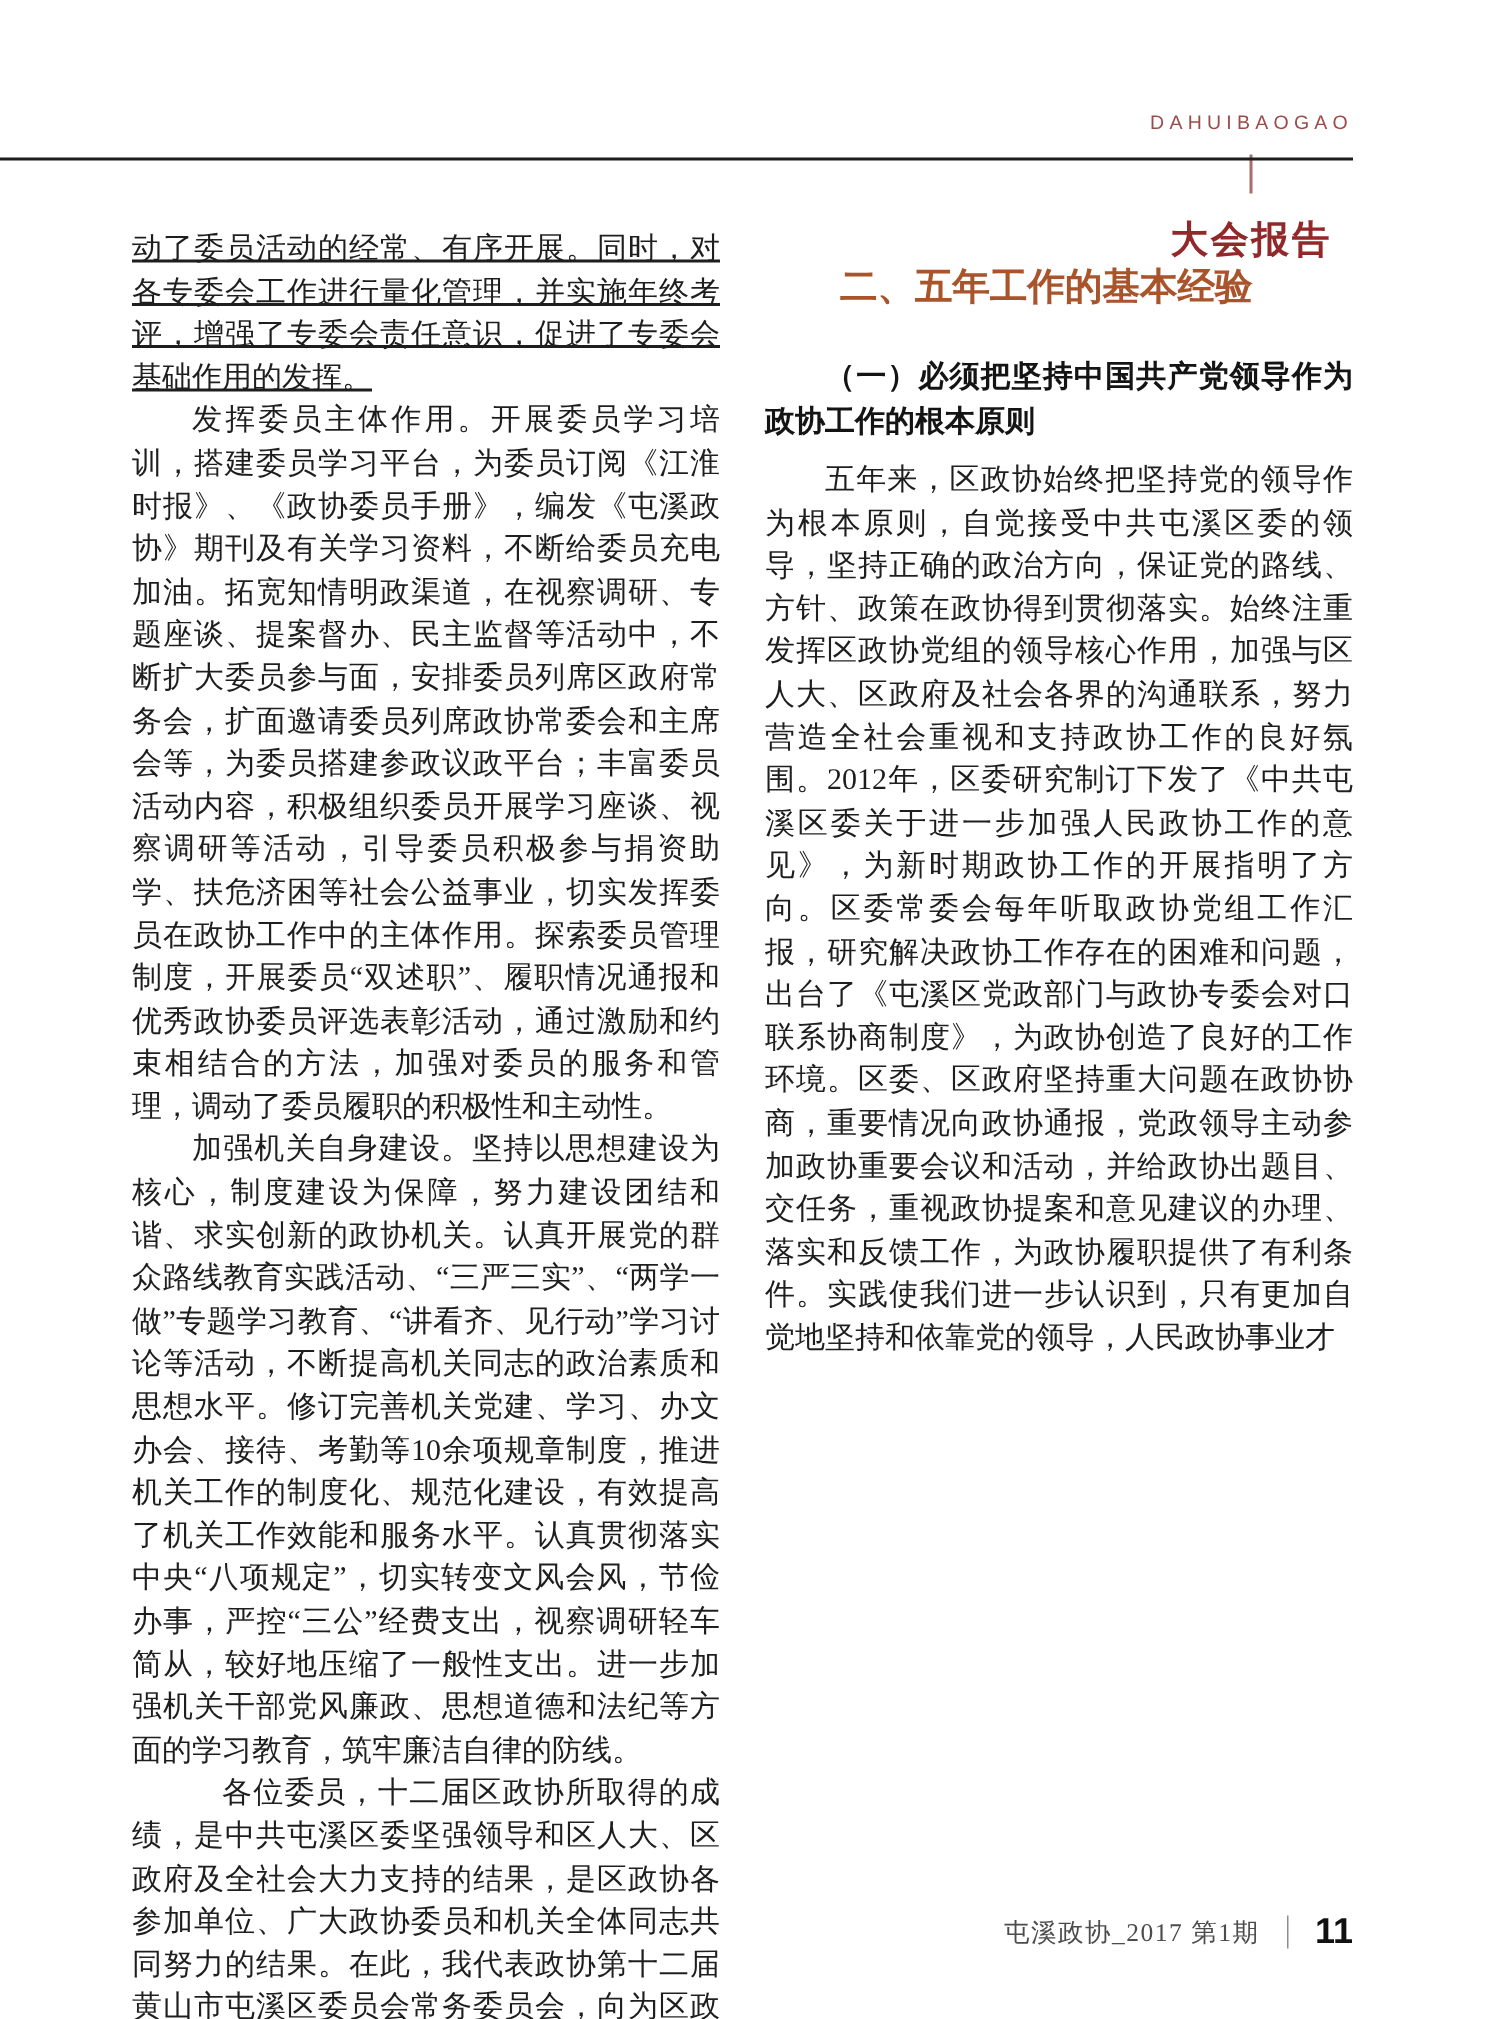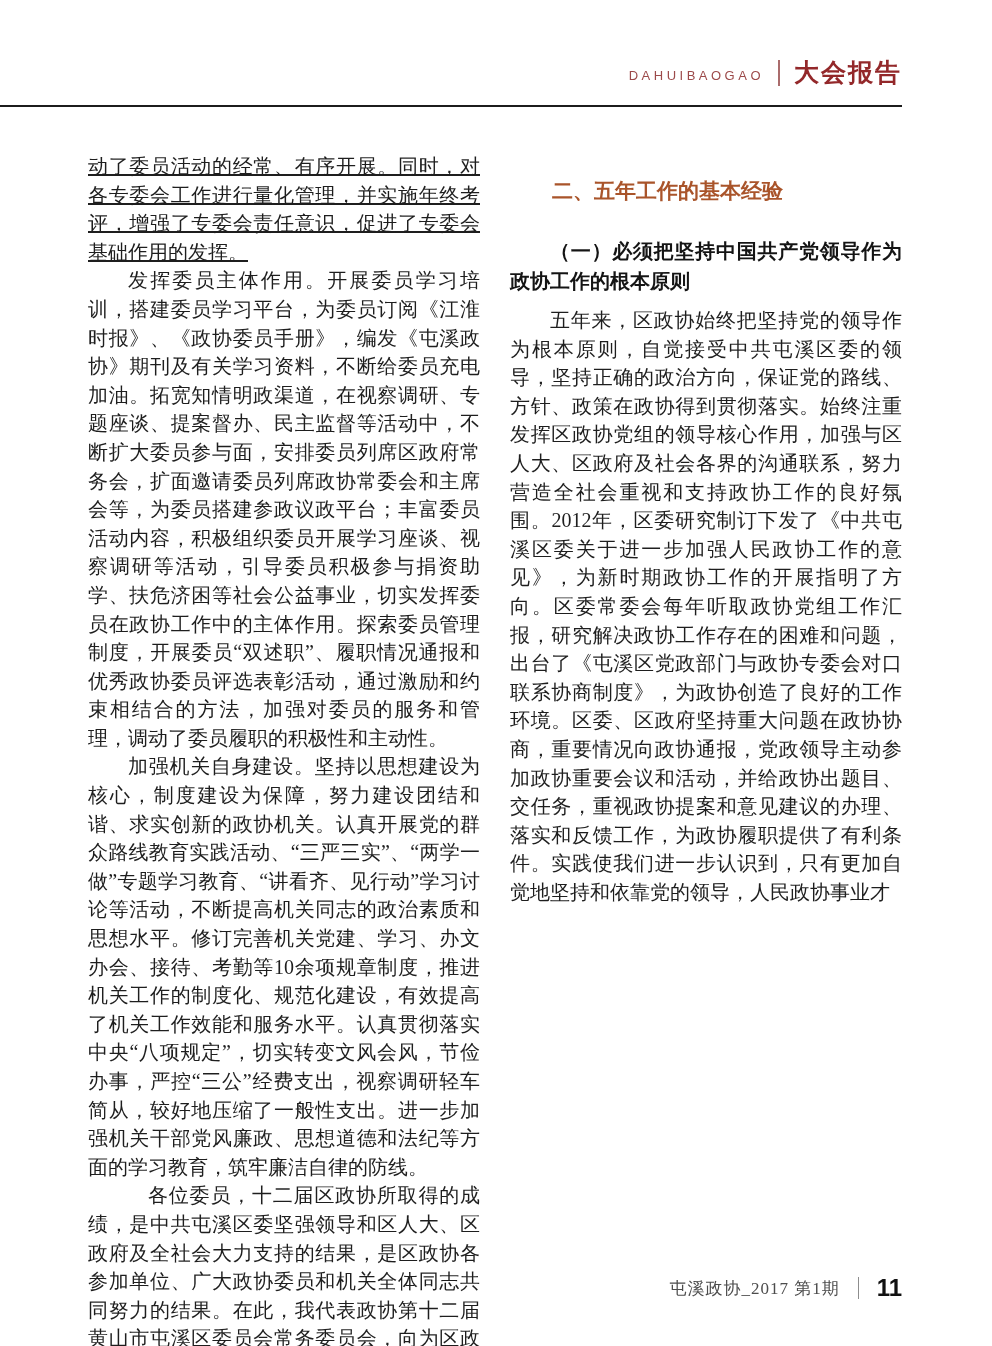--- a/index.html
+++ b/index.html
@@ -7,22 +7,22 @@
     width:992px; height:1346px;
     background:#ffffff;
     position:relative;
     overflow:hidden;
     font-family:"Liberation Serif","DejaVu Serif",serif;
     color:#1e1e1e;
   }
 
   
   .page-header {
-    position:absolute; top:56px; right:90px;
-    display:flex; align-items:center; gap:14px;
+    position:absolute; top:68px; right:90px;
+    display:flex; align-items:center; gap:14px;flex-direction:column;
   }
   .eyebrow {
     font-family:"Liberation Sans","DejaVu Sans",sans-serif;
     font-size:13px; letter-spacing:3.5px; color:#9c4a4a;
     padding-top:6px;
   }
   .header-sep { width:2px; height:26px; background:#aa6c6c; }
   .header-title {
     font-size:25px; font-weight:bold; color:#93282a;
     letter-spacing:2px;
@@ -42,21 +42,21 @@
     font-size:20px; line-height:28.6px;
     text-align:justify; text-justify:inter-ideograph;
   }
   .col p { margin:0; text-indent:2em; }
   .col p.cont { text-indent:0;text-decoration:underline; }
   .col p.indent3 { text-indent:3em; }
 
   .section-heading {
     font-family:"Liberation Sans","DejaVu Sans",sans-serif;
     font-weight:bold; color:#a9542a;
-    font-size:21px; line-height:26px;
+    font-size:25px; line-height:26px;
     margin:26px 0 32px; padding-left:2em;
     text-align:left;
   }
   .sub-heading {
     font-family:Liberation Serif, serif;
     font-weight:bold; color:#141414;
     font-size:20px; line-height:30px;
     margin:22px 0 10px;
     text-indent:2em;
   }

